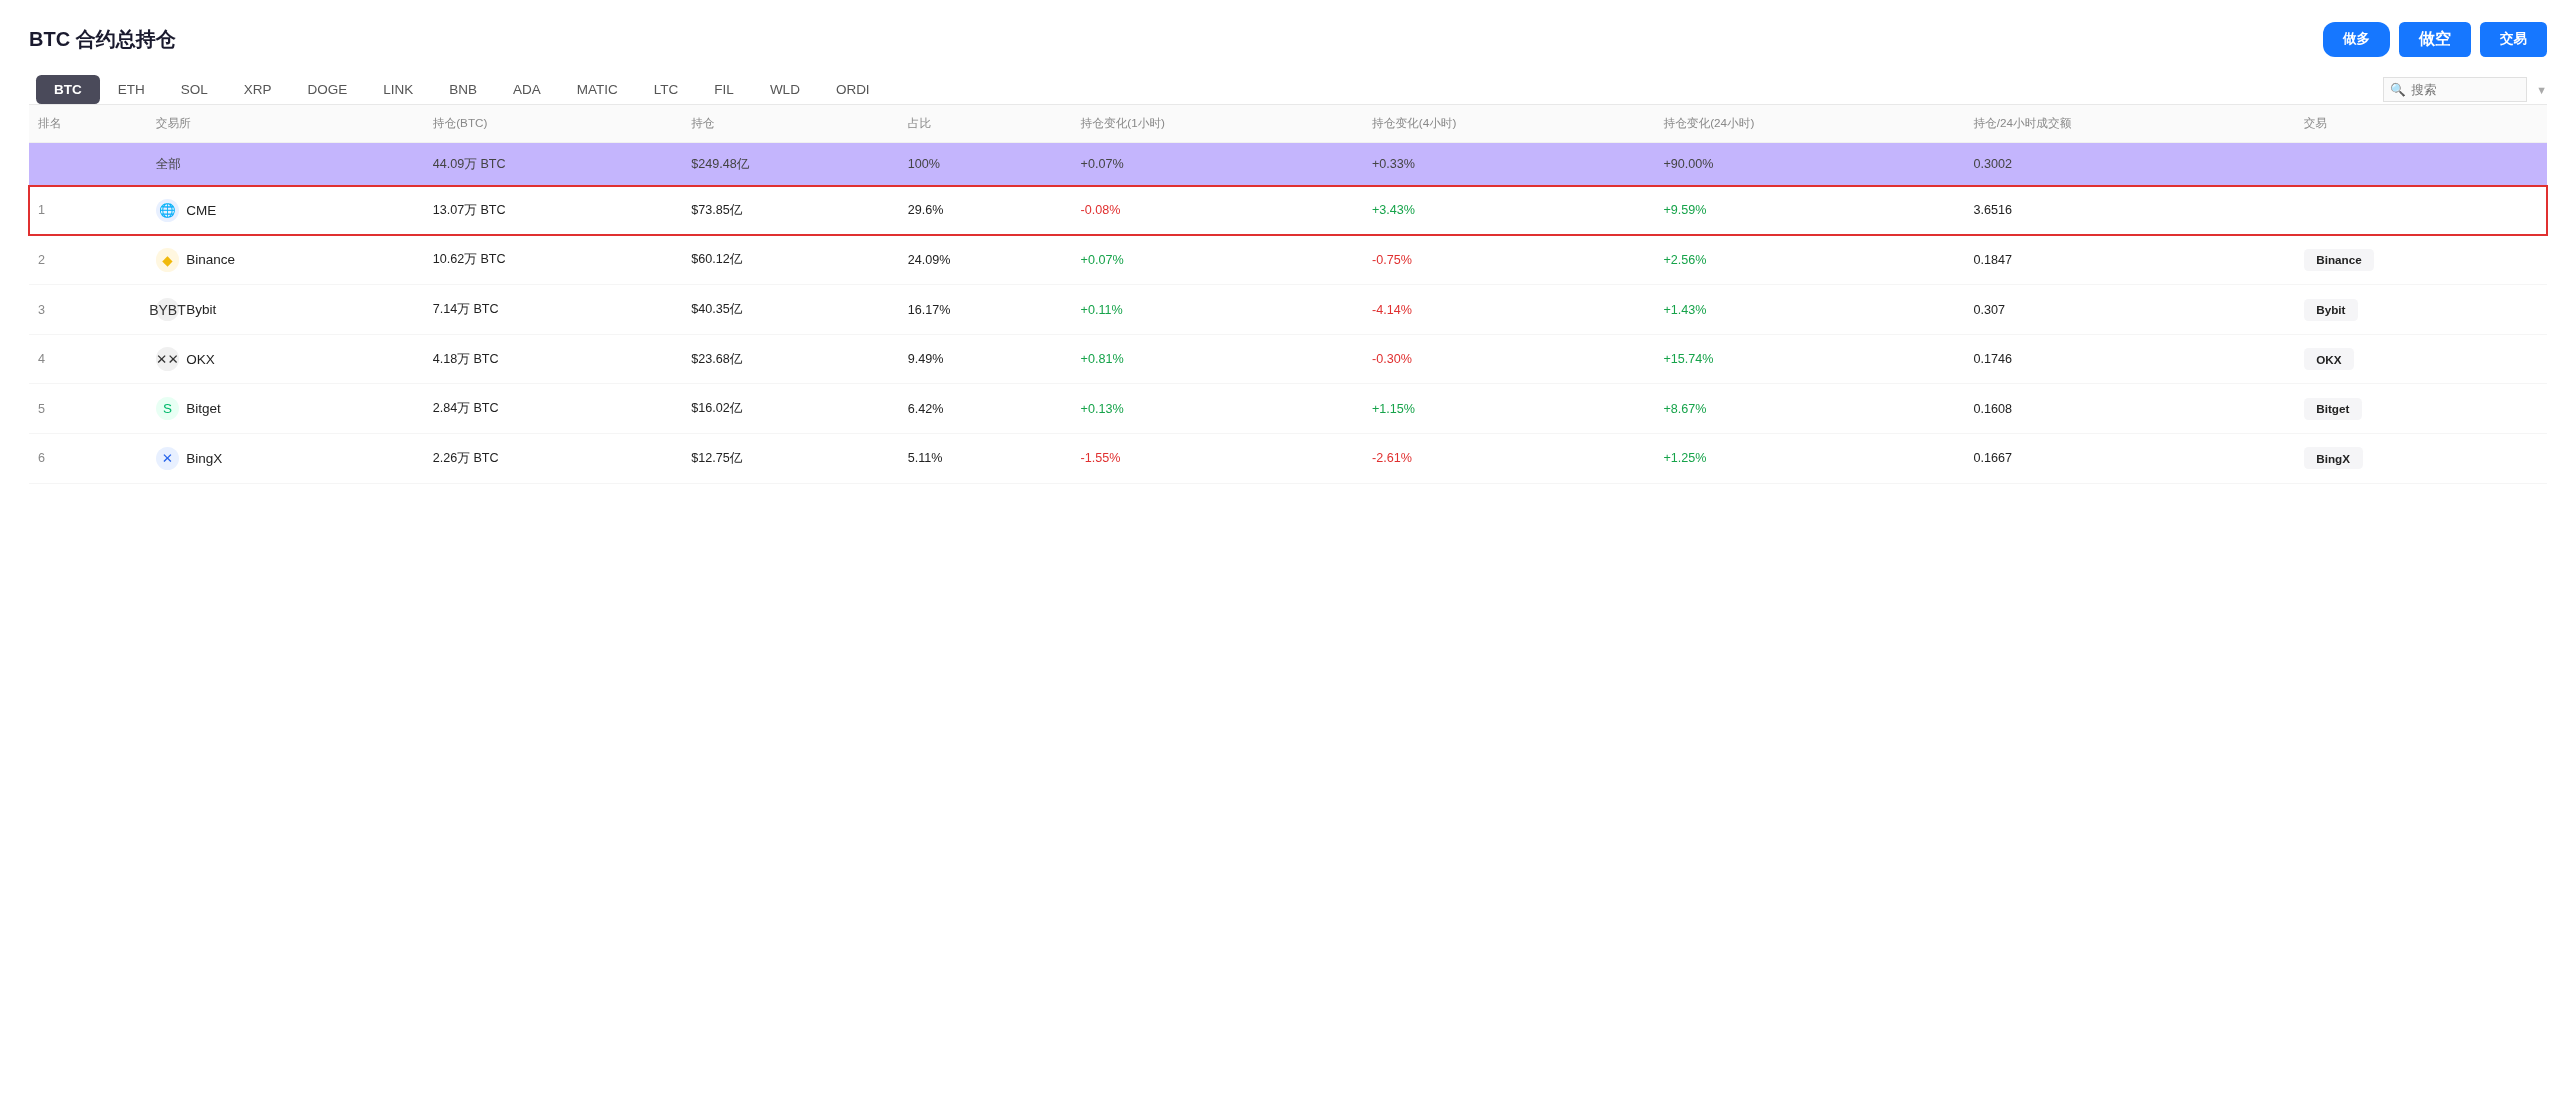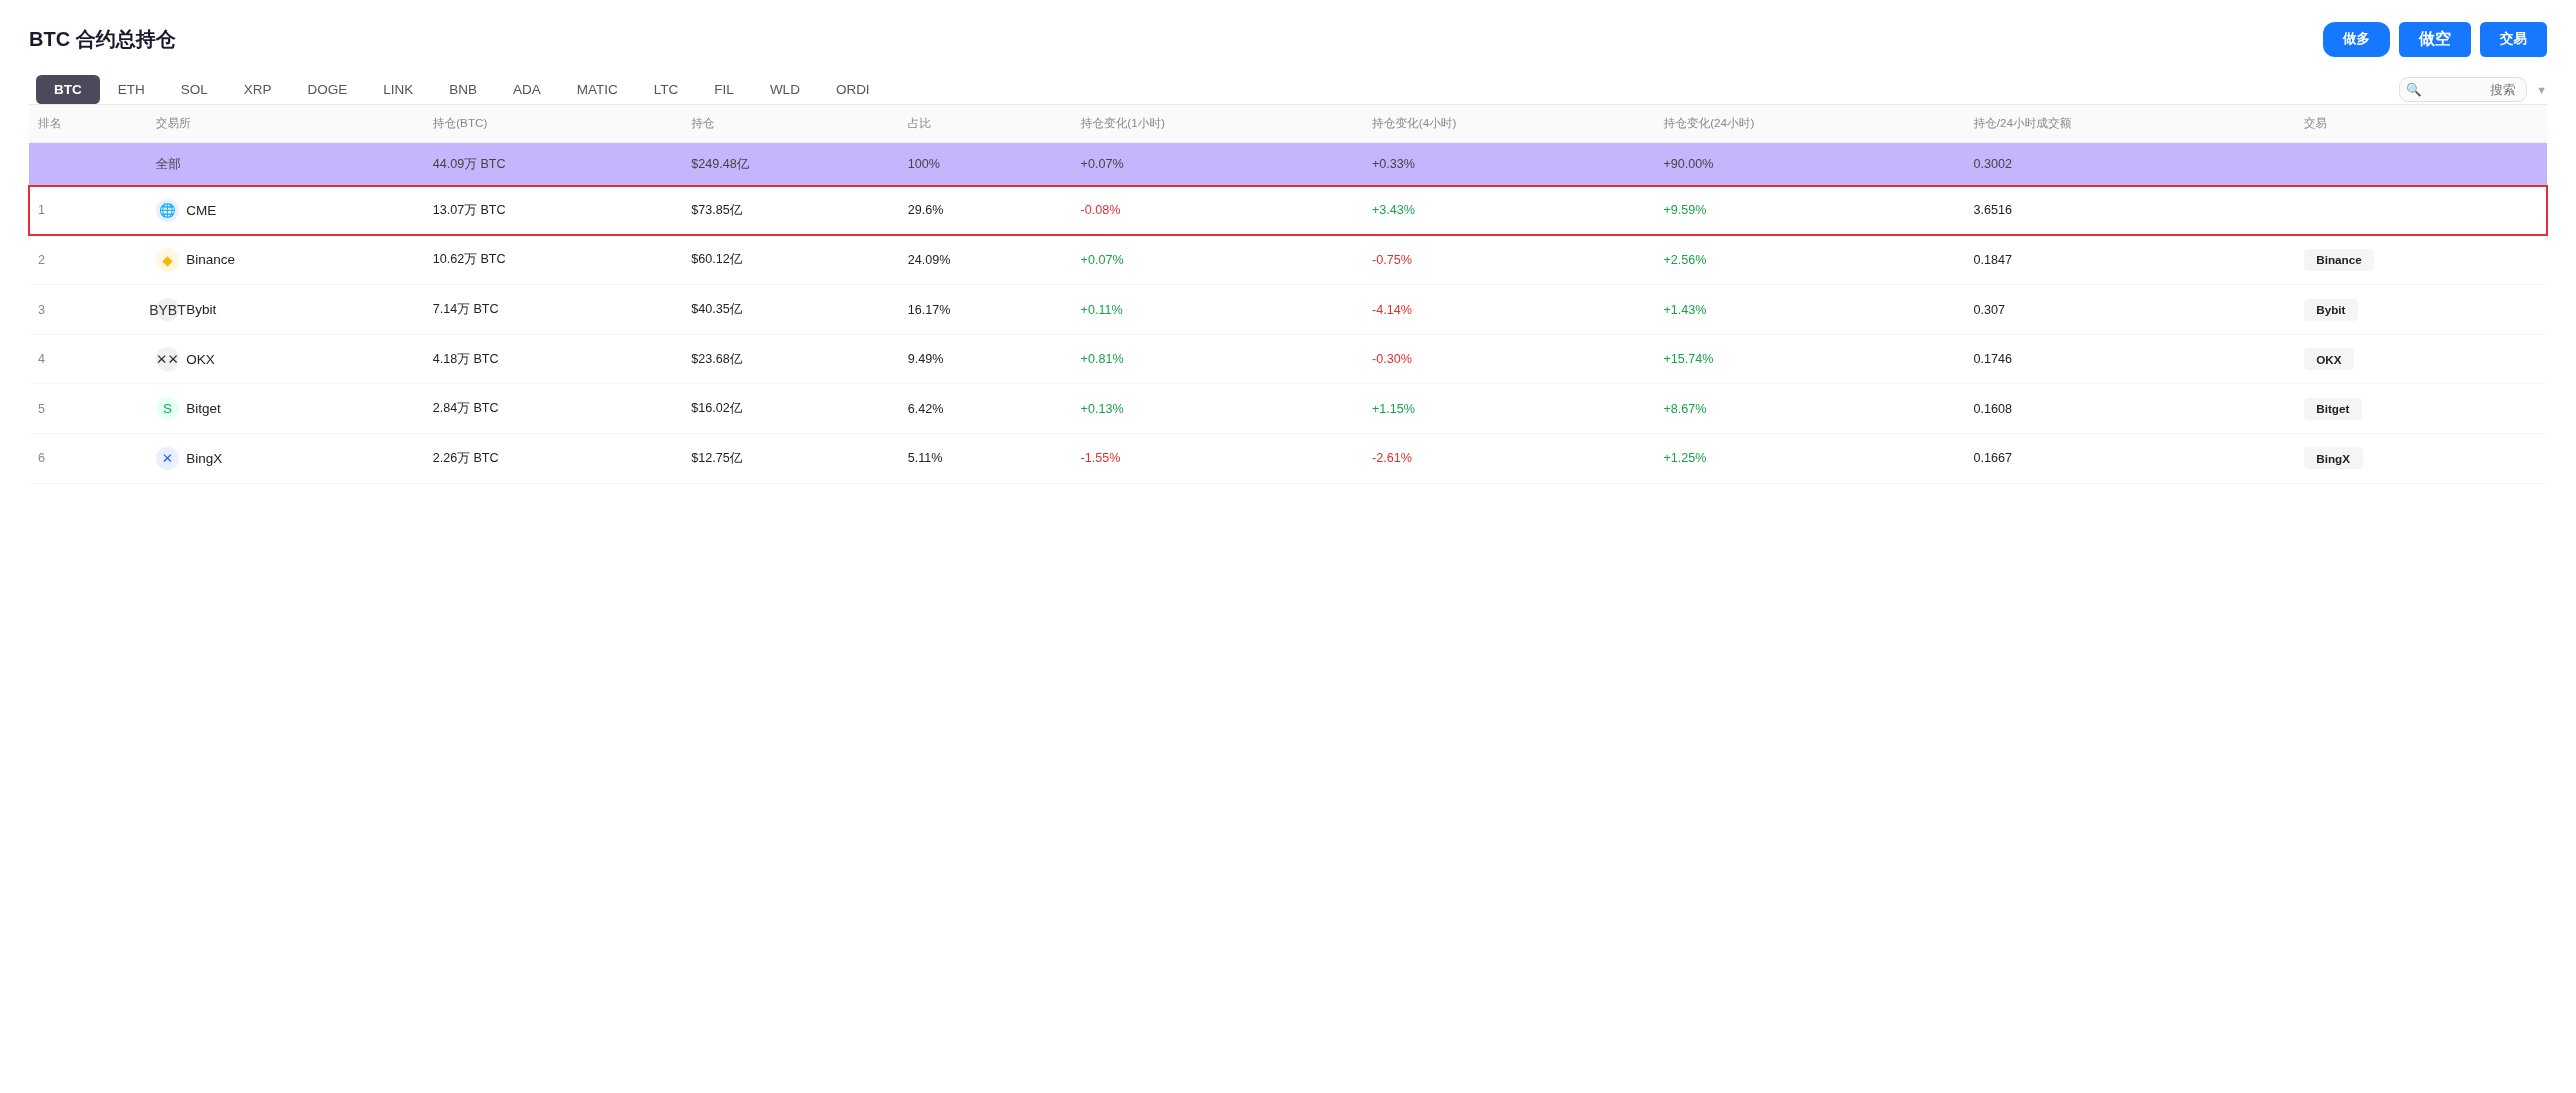--- a/index.html
+++ b/index.html
@@ -77,28 +77,27 @@
       margin-left: 7px;
     }
     .search-area {
       display: flex;
       align-items: center;
       margin-left: auto;
       gap: 5.4px;
     }
     .search-input {
       border: 0.9px solid #e0e0e0;
-      border-radius: 9px;
+      border-radius: 0;
       padding: 4.5px 10.8px 4.5px 27px;
       font-size: 12.6px;
       color: #888;
       outline: none;
-      width: 128px;
+      width: 144px;
       background: #fafafa;
-      text-align: right;
     }
     .search-wrapper {
       position: relative;
       display: flex;
       align-items: center;
     }
     .search-icon-inner {
       position: absolute;
       left: 7.2px;
       color: #aaa;

